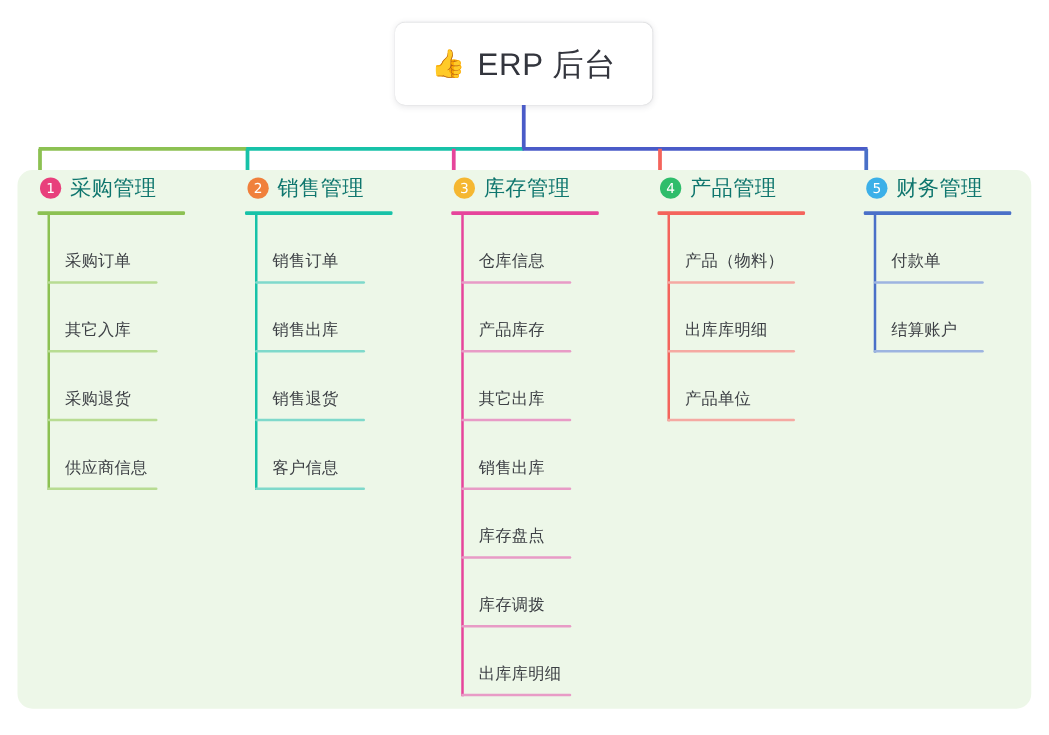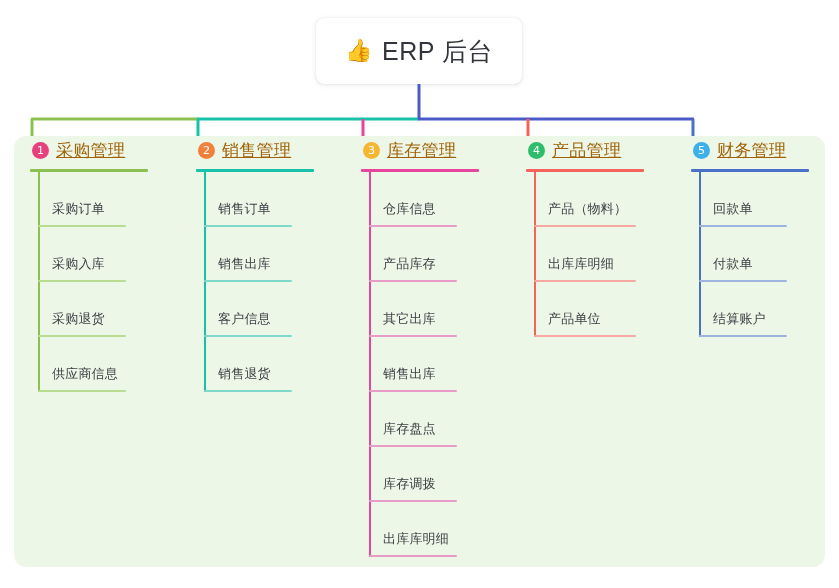--- a/index.html
+++ b/index.html
@@ -87,23 +87,22 @@
     border-radius: 50%;
     color: #ffffff;
     font-size: 11px;
     line-height: 17px;
     text-align: center;
     font-family: "DejaVu Sans", sans-serif;
     flex: 0 0 auto;
   }
   .col-title {
     font-size: 17px;
-    color: #a16207;
+    color: #0f766e;
     letter-spacing: 0.3px;
-    text-decoration: underline;
   }
 
   .header-rule {
     height: 3px;
     border-radius: 1px;
     margin-top: 5px;
   }
 
   .items {
     position: relative;
@@ -167,21 +166,21 @@
         <span class="col-title">采购管理</span>
       </div>
       <div class="header-rule" style="width: 118px; background: rgb(140, 193, 82);"></div>
       <div class="items">
         <div class="spine" style="background: rgb(140, 193, 82);"></div>
         <div class="item">
           <span class="item-label">采购订单</span>
           <div class="item-rule" style="width: 88px; background: rgb(184, 220, 146);"></div>
         </div>
         <div class="item">
-          <span class="item-label">采购入库</span>
+          <span class="item-label">其它入库</span>
           <div class="item-rule" style="width: 88px; background: rgb(184, 220, 146);"></div>
         </div>
         <div class="item">
           <span class="item-label">采购退货</span>
           <div class="item-rule" style="width: 88px; background: rgb(184, 220, 146);"></div>
         </div>
         <div class="item">
           <span class="item-label">供应商信息</span>
           <div class="item-rule" style="width: 88px; background: rgb(184, 220, 146);"></div>
         </div>
@@ -197,25 +196,25 @@
         <div class="spine" style="background: rgb(23, 194, 168);"></div>
         <div class="item">
           <span class="item-label">销售订单</span>
           <div class="item-rule" style="width: 88px; background: rgb(127, 217, 203);"></div>
         </div>
         <div class="item">
           <span class="item-label">销售出库</span>
           <div class="item-rule" style="width: 88px; background: rgb(127, 217, 203);"></div>
         </div>
         <div class="item">
+          <span class="item-label">销售退货</span>
+          <div class="item-rule" style="width: 88px; background: rgb(127, 217, 203);"></div>
+        </div>
+        <div class="item">
           <span class="item-label">客户信息</span>
-          <div class="item-rule" style="width: 88px; background: rgb(127, 217, 203);"></div>
-        </div>
-        <div class="item">
-          <span class="item-label">销售退货</span>
           <div class="item-rule" style="width: 88px; background: rgb(127, 217, 203);"></div>
         </div>
       </div>
     </div>
     <div class="column" style="left: 347px;">
       <div class="col-header">
         <span class="badge" style="background: rgb(245, 183, 49);">3</span>
         <span class="col-title">库存管理</span>
       </div>
       <div class="header-rule" style="width: 118px; background: rgb(230, 69, 155);"></div>
@@ -275,24 +274,20 @@
     </div>
     <div class="column" style="left: 677px;">
       <div class="col-header">
         <span class="badge" style="background: rgb(60, 176, 232);">5</span>
         <span class="col-title">财务管理</span>
       </div>
       <div class="header-rule" style="width: 118px; background: rgb(74, 112, 200);"></div>
       <div class="items">
         <div class="spine" style="background: rgb(74, 112, 200);"></div>
         <div class="item">
-          <span class="item-label">回款单</span>
-          <div class="item-rule" style="width: 88px; background: rgb(157, 180, 224);"></div>
-        </div>
-        <div class="item">
           <span class="item-label">付款单</span>
           <div class="item-rule" style="width: 88px; background: rgb(157, 180, 224);"></div>
         </div>
         <div class="item">
           <span class="item-label">结算账户</span>
           <div class="item-rule" style="width: 88px; background: rgb(157, 180, 224);"></div>
         </div>
       </div>
     </div>
   </div>

